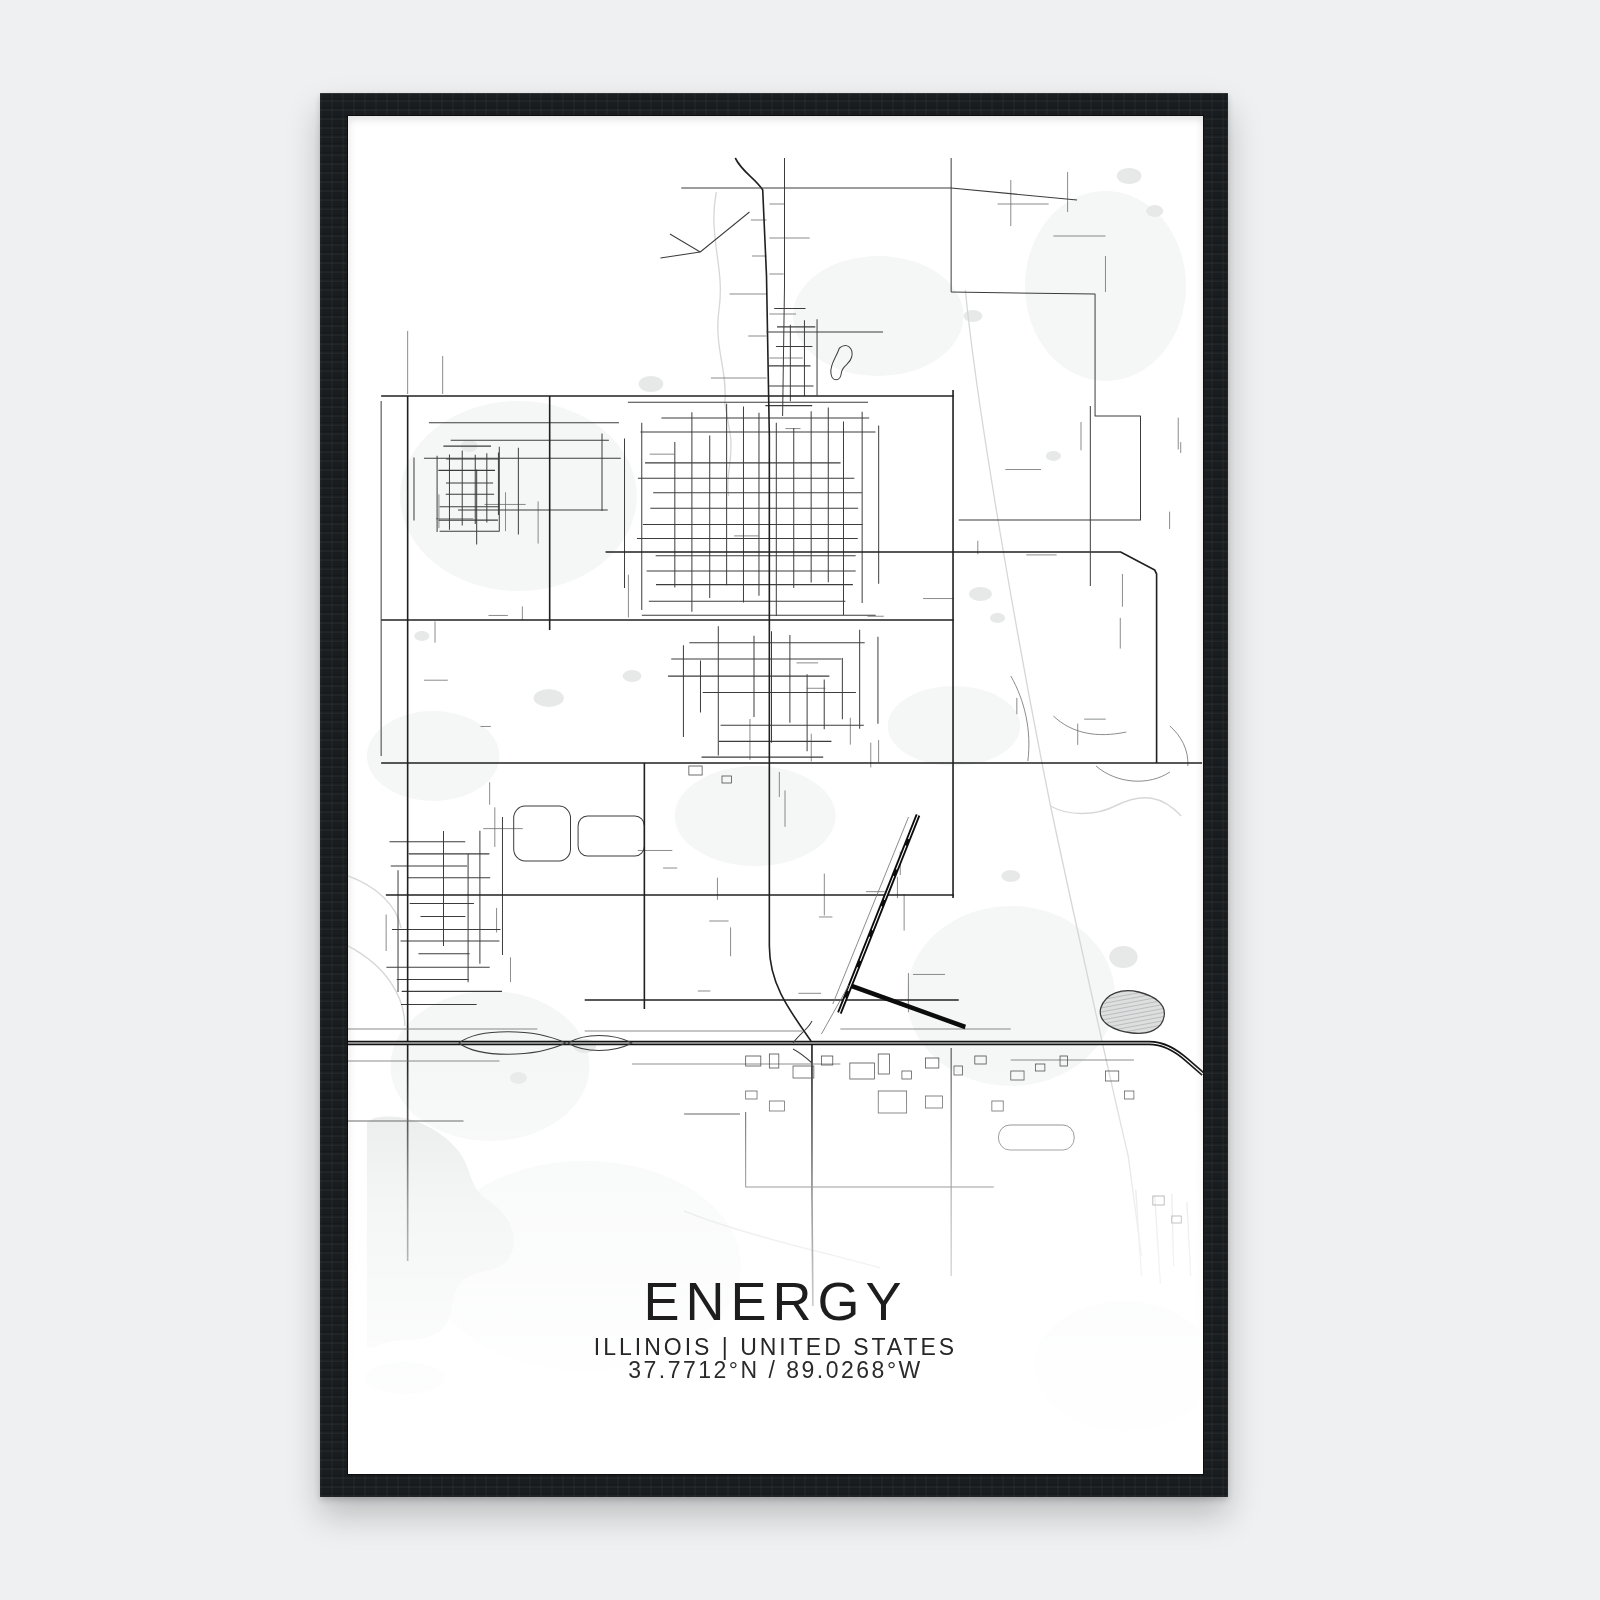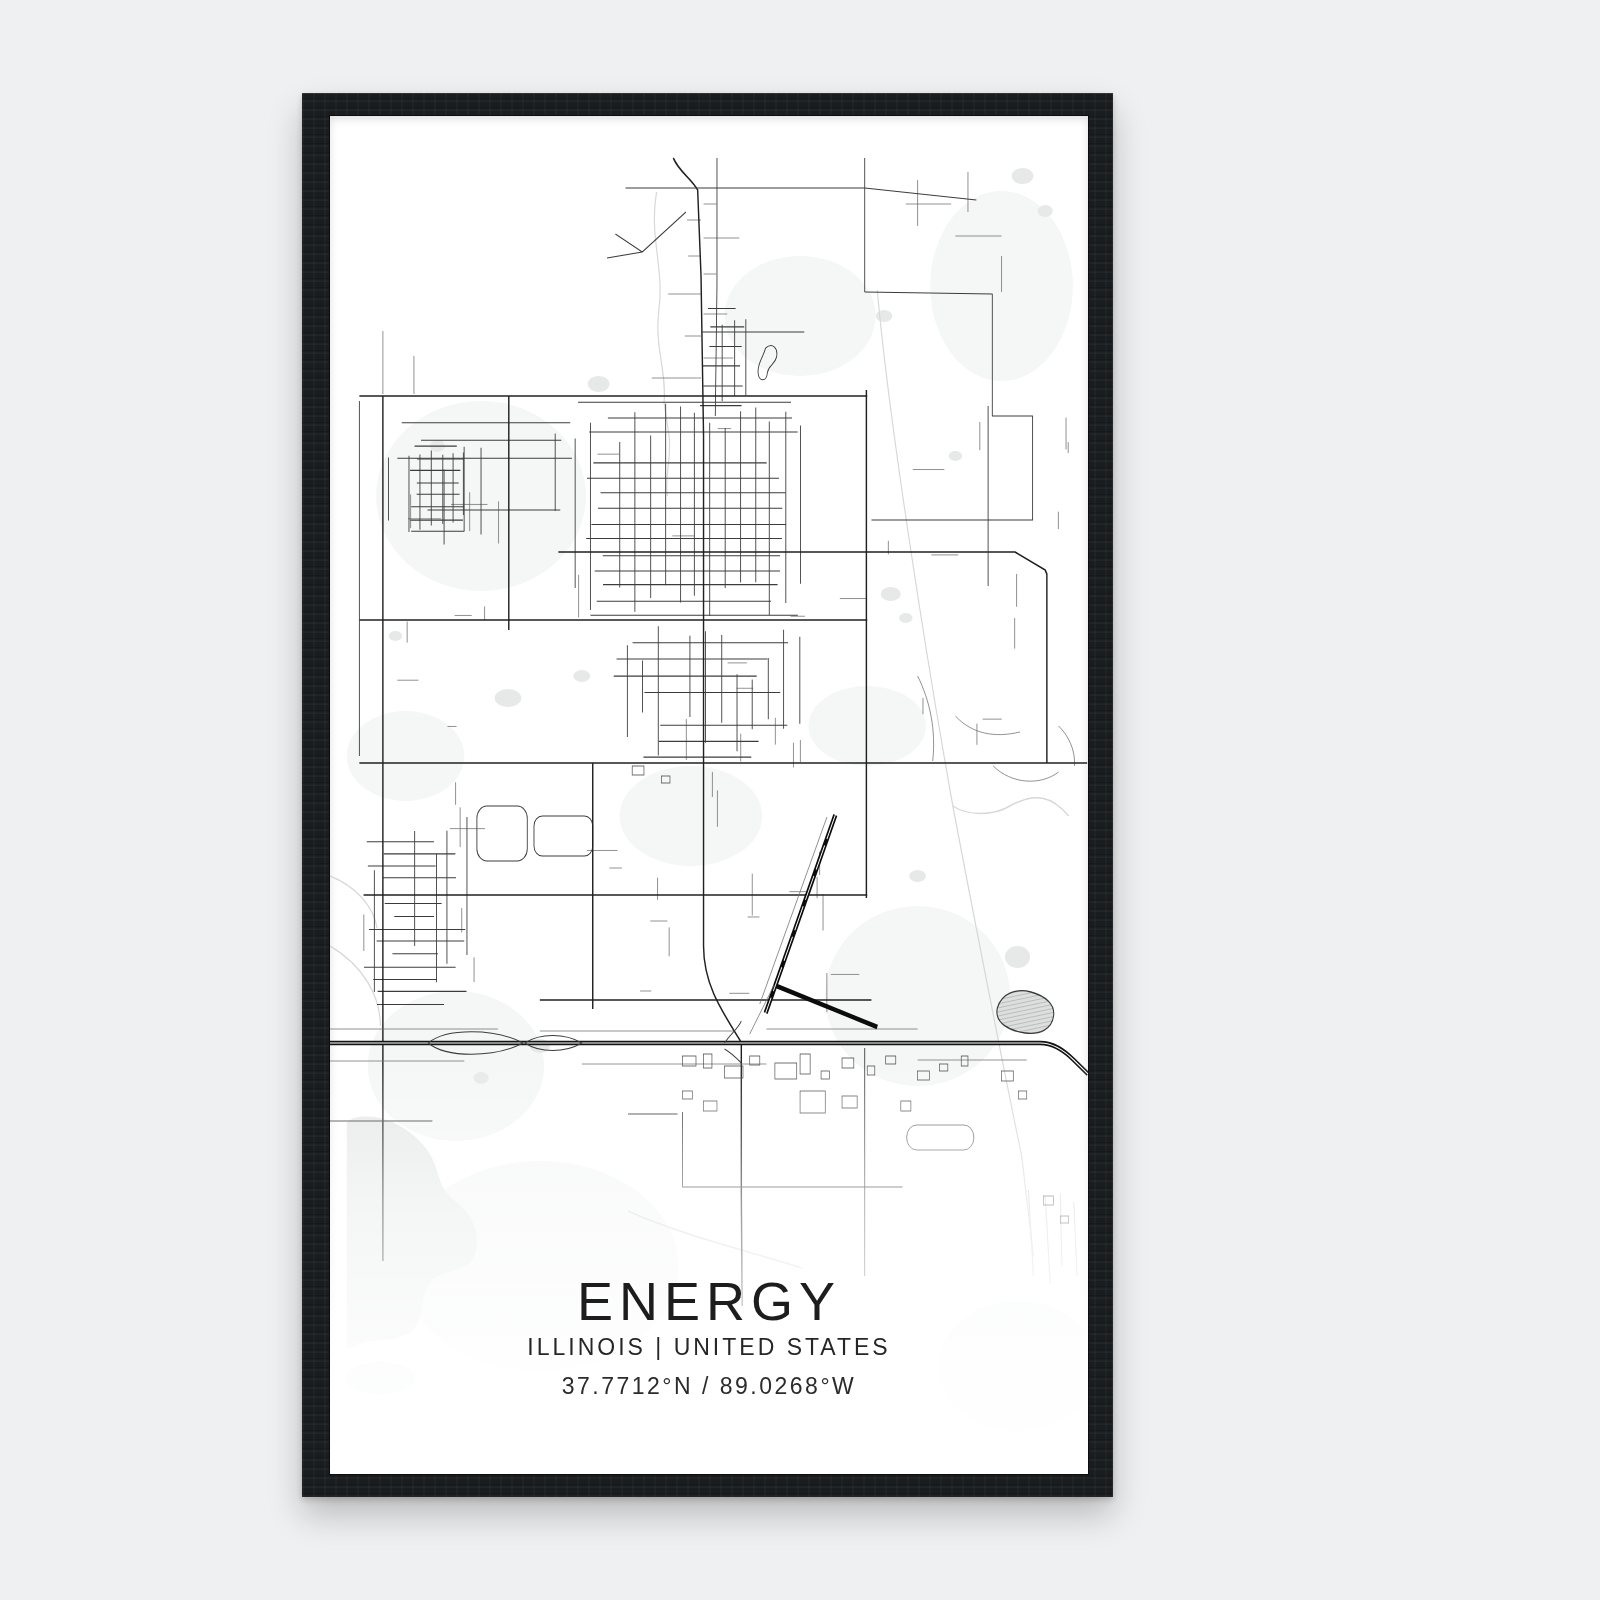--- a/index.html
+++ b/index.html
@@ -2,21 +2,21 @@
 <html><head>
 <meta charset="utf-8">
 <style>
   html,body{margin:0;padding:0;}
   body{
     width:1600px;height:1600px;position:relative;overflow:hidden;
     background:#eff0f1;
     font-family:"Liberation Sans", sans-serif;
   }
   .frame{
-    position:absolute;left:302px;top:93px;width:811px;height:1404px;
+    position:absolute;left:320px;top:93px;width:908px;height:1404px;
     background-color:#1a1d1f;
     background-image:
       repeating-linear-gradient(0deg, rgba(255,255,255,.035) 0 1px, rgba(0,0,0,.14) 3px 4px, transparent 4px 9px),
       repeating-linear-gradient(90deg, rgba(255,255,255,.028) 0 2px, transparent 2px 11px);
     box-shadow:
       0 3px 6px rgba(0,0,0,.16),
       0 18px 32px rgba(0,0,0,.22),
       inset 0 1px 0 rgba(255,255,255,.10),
       inset -1px 0 0 rgba(255,255,255,.05);
   }
@@ -29,21 +29,21 @@
   .caption{
     position:absolute;left:0;right:0;top:1158px;text-align:center;z-index:5;
   }
   .caption .title{
     font-size:54px;font-weight:200;letter-spacing:6px;color:#1d1d1d;line-height:1;
   }
   .caption .subtitle{
     margin-top:8px;font-size:23px;font-weight:300;letter-spacing:3px;color:#262626;line-height:1;
   }
   .caption .coords{
-    margin-top:16px;font-size:23px;font-weight:300;letter-spacing:2.5px;color:#2b2b2b;line-height:1;
+    font-size:23px;font-weight:300;letter-spacing:2.5px;color:#2b2b2b;line-height:1;
   }
   
   .r1{stroke:#202020;stroke-width:1.7;fill:none;stroke-linecap:butt;stroke-linejoin:round;}
   .r2{stroke:#3c3c3c;stroke-width:1.05;fill:none;stroke-linejoin:round;}
   .r3{stroke:#6a6b6b;stroke-width:.8;fill:none;}
   .ghost{stroke:#d6d8d8;stroke-width:1.4;fill:none;}
   .hwy{stroke:#141414;stroke-width:4.6;fill:none;}
   .hwyc{stroke:#ffffff;stroke-width:1.1;fill:none;}
   .rwy{stroke:#0c0c0c;fill:none;}
   .bld{stroke:#4a4a4a;stroke-width:.8;fill:none;}

